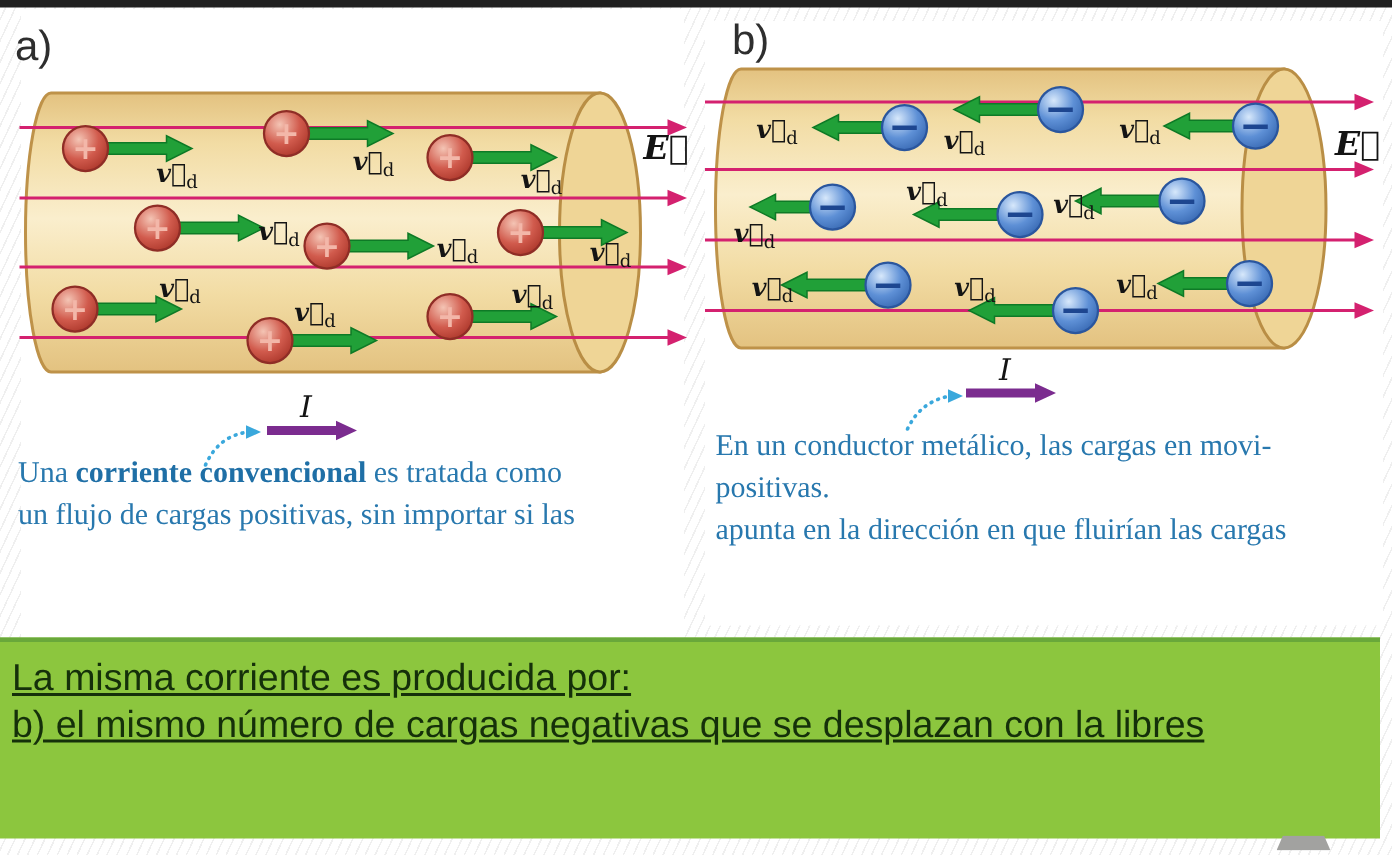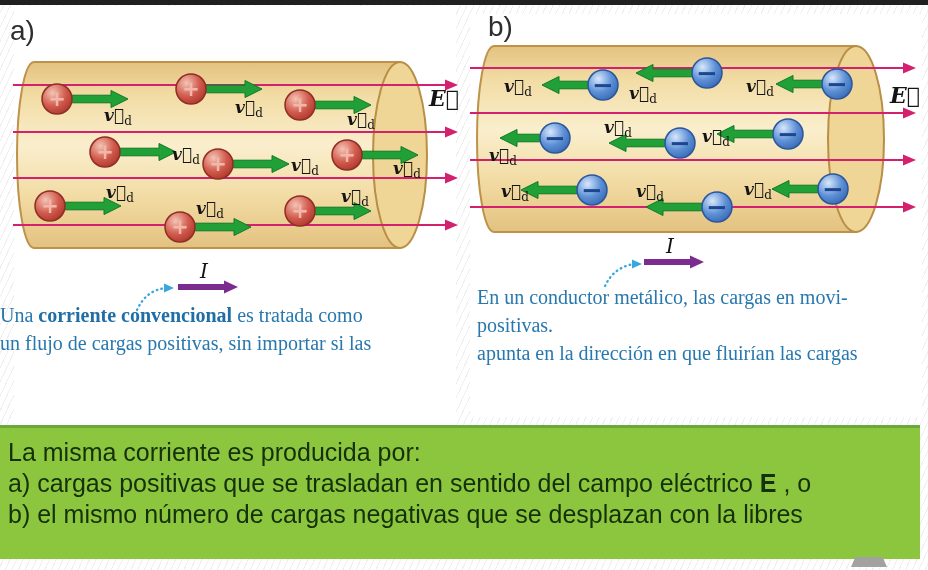--- a/index.html
+++ b/index.html
@@ -26,26 +26,26 @@
   .vlabel{font-family:"DejaVu Serif",serif;font-style:italic;font-weight:bold;font-size:17px;fill:#141414;text-anchor:middle;}
   .vsub{font-family:"DejaVu Serif",serif;font-style:normal;font-weight:normal;font-size:12px;}
   .elabel{font-family:"DejaVu Serif",serif;font-style:italic;font-weight:bold;font-size:22px;fill:#141414;}
   .ilabel{font-family:"DejaVu Serif",serif;font-style:italic;font-size:20px;fill:#141414;text-anchor:middle;}
   .parrow{fill:#7b2c8f;}
   .pointer{stroke:#3aa8dc;stroke-width:2.4;fill:none;stroke-dasharray:0.6 4.2;stroke-linecap:round;}
   .phead{fill:#3aa8dc;}
   .caption{position:absolute;font-family:"Liberation Serif",serif;font-size:20px;line-height:28px;color:#2878ae;}
   .caption div{white-space:nowrap;}
   .caption b{font-weight:bold;color:#1f6fa6;}
-  #caption-a{left:0;top:301px;width:450px;}
+  #caption-a{left:12px;top:301px;width:450px;}
   #caption-b{left:477px;top:283px;width:440px;}
   .summary{position:absolute;left:0;top:425px;width:904px;height:114px;
     background:#8cc63e;border-top:3px solid #69a83a;padding:9px 8px 8px 8px;
     font-size:25px;line-height:31px;color:#15300a;}
-  .summary div{white-space:nowrap;}
+  .summary div{white-space:nowrap;text-decoration:underline;}
   .summary b{font-weight:bold;}
   .wedge{position:absolute;left:851px;top:557px;width:36px;height:10px;background:#a2a2a0;
     clip-path:polygon(12% 0,88% 0,100% 100%,0 100%);}
 </style>
 </head>
 <body>
 
 <div class="slide">
   <div class="topbar"></div>
   <div class="panel-bg" id="panel-a-bg"></div>
@@ -190,18 +190,17 @@
   </div>
 
   <div class="caption" id="caption-b">
     <div><span>En un conductor metálico, las cargas en movi-</span></div>
     <div><span>positivas.</span></div>
     <div><span>apunta en la dirección en que fluirían las cargas</span></div>
   </div>
 
   <div class="summary">
     <div><span>La misma corriente es producida por:</span></div>
-    <div><span>a) cargas positivas que se trasladan en sentido del campo eléctrico </span><b>E</b><span> , o</span></div>
     <div><span>b) el mismo número de cargas negativas que se desplazan con la libres</span></div>
   </div>
 
   <div class="wedge"></div>
 </div>
 
 </body></html>

